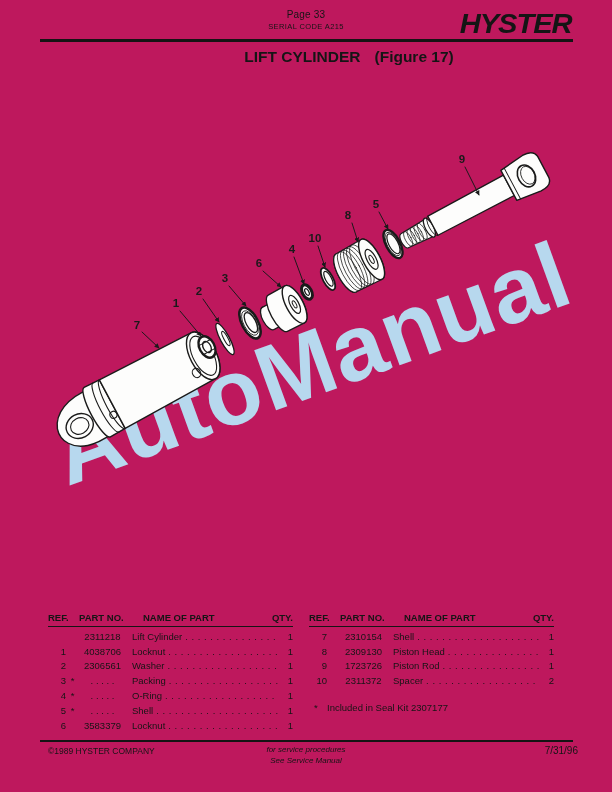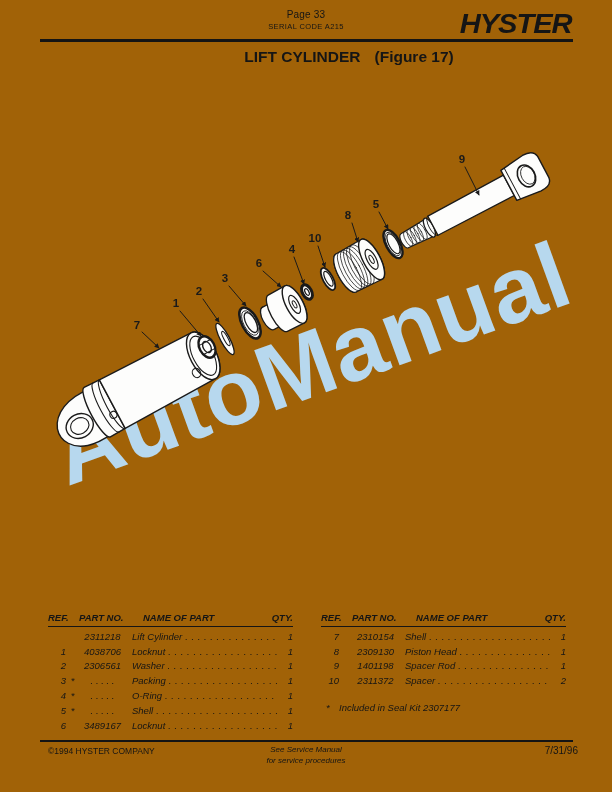--- a/index.html
+++ b/index.html
@@ -1,18 +1,18 @@
 <!DOCTYPE html>
 <html><head>
 <meta charset="utf-8">
 <style>
   html,body { margin:0; padding:0; background:#e8e8e8; }
   .page {
     position:relative; width:612px; height:792px; margin:0 auto;
-    background:#a16207; color:#151515; overflow:hidden;
+    background:#be185d; color:#151515; overflow:hidden;
     font-family:"Liberation Sans", sans-serif;
   }
   
   .head-center { position:absolute; top:9px; left:0; width:100%; text-align:center; }
   .page-num   { font-size:10px; letter-spacing:0.2px; }
   .serial     { font-size:7.5px; margin-top:2px; letter-spacing:0.4px; }
   .logo {
     position:absolute; top:8px; right:40px;
     font-size:28px; font-weight:bold; font-style:italic;
     letter-spacing:-1px; transform:scaleX(1.04); transform-origin:right;
@@ -26,21 +26,21 @@
   .watermark {
     position:absolute; left:58px; top:398px;
     font-size:93px; font-weight:bold; letter-spacing:1px; white-space:nowrap;
     transform:rotate(-20deg); transform-origin:14px 60px;
     z-index:1; user-select:none;
   }
   
   svg.diagram { position:absolute; left:0; top:0; width:612px; height:792px; z-index:2; }
   
   .tables { position:absolute; top:612px; left:48px; width:520px; z-index:3;
-            display:flex; gap:28px; font-size:9.5px;font-style:italic; }
+            display:flex; gap:16px; font-size:9.5px; }
   .ptable { width:245px; }
   .thead  { display:flex; font-weight:bold; border-bottom:1.6px solid #151515;
             padding-bottom:3px; align-items:baseline; }
   .h-ref  { width:31px; }
   .h-pn   { width:64px; }
   .h-name { flex:1; }
   .h-qty  { text-align:center; }
   .trow   { display:flex; margin-top:3.8px; align-items:baseline; }
   .c-ref  { width:18px; text-align:right; flex:none; }
   .c-star { width:13px; text-align:center; flex:none; }
@@ -245,21 +245,21 @@
         <span class="c-ref">5</span>
         <span class="c-star">*</span>
         <span class="c-pn">. . . . .</span>
         <span class="c-name">Shell</span>
         <span class="c-dots">. . . . . . . . . . . . . . . . . . . . . . . . . . . . . . . . . . . . . . . .</span>
         <span class="c-qty">1</span>
       </div>
       <div class="trow">
         <span class="c-ref">6</span>
         <span class="c-star"></span>
-        <span class="c-pn">3489167</span>
+        <span class="c-pn">3583379</span>
         <span class="c-name">Locknut</span>
         <span class="c-dots">. . . . . . . . . . . . . . . . . . . . . . . . . . . . . . . . . . . . . . . .</span>
         <span class="c-qty">1</span>
       </div>
     </div>
 
     <div class="ptable">
       <div class="thead">
         <span class="h-ref">REF.</span>
         <span class="h-pn">PART NO.</span>
@@ -278,41 +278,41 @@
         <span class="c-ref">8</span>
         <span class="c-star"></span>
         <span class="c-pn">2309130</span>
         <span class="c-name">Piston Head</span>
         <span class="c-dots">. . . . . . . . . . . . . . . . . . . . . . . . . . . . . . . . . . . . . . . .</span>
         <span class="c-qty">1</span>
       </div>
       <div class="trow">
         <span class="c-ref">9</span>
         <span class="c-star"></span>
-        <span class="c-pn">1401198</span>
-        <span class="c-name">Spacer Rod</span>
+        <span class="c-pn">1723726</span>
+        <span class="c-name">Piston Rod</span>
         <span class="c-dots">. . . . . . . . . . . . . . . . . . . . . . . . . . . . . . . . . . . . . . . .</span>
         <span class="c-qty">1</span>
       </div>
       <div class="trow">
         <span class="c-ref">10</span>
         <span class="c-star"></span>
         <span class="c-pn">2311372</span>
         <span class="c-name">Spacer</span>
         <span class="c-dots">. . . . . . . . . . . . . . . . . . . . . . . . . . . . . . . . . . . . . . . .</span>
         <span class="c-qty">2</span>
       </div>
       <div class="footnote">
         <span class="fn-star">*</span>
         <span>Included in Seal Kit 2307177</span>
       </div>
     </div>
   </div>
 
   <div class="foot-rule"></div>
-  <div class="foot-left">©1994 HYSTER COMPANY</div>
+  <div class="foot-left">©1989 HYSTER COMPANY</div>
   <div class="foot-center">
+    <div>for service procedures</div>
     <div>See Service Manual</div>
-    <div>for service procedures</div>
   </div>
   <div class="foot-right">7/31/96</div>
 
 </div>
 
 </body></html>

